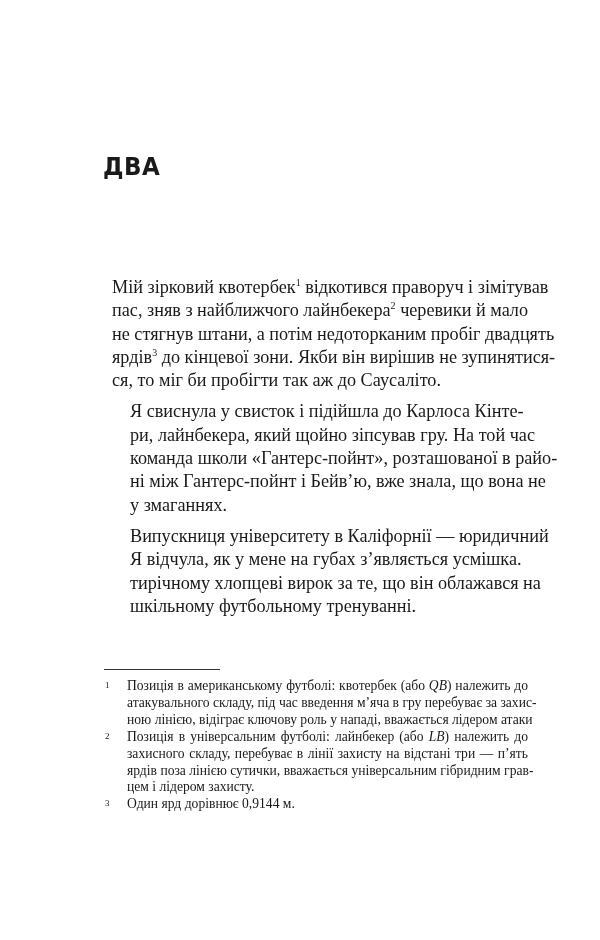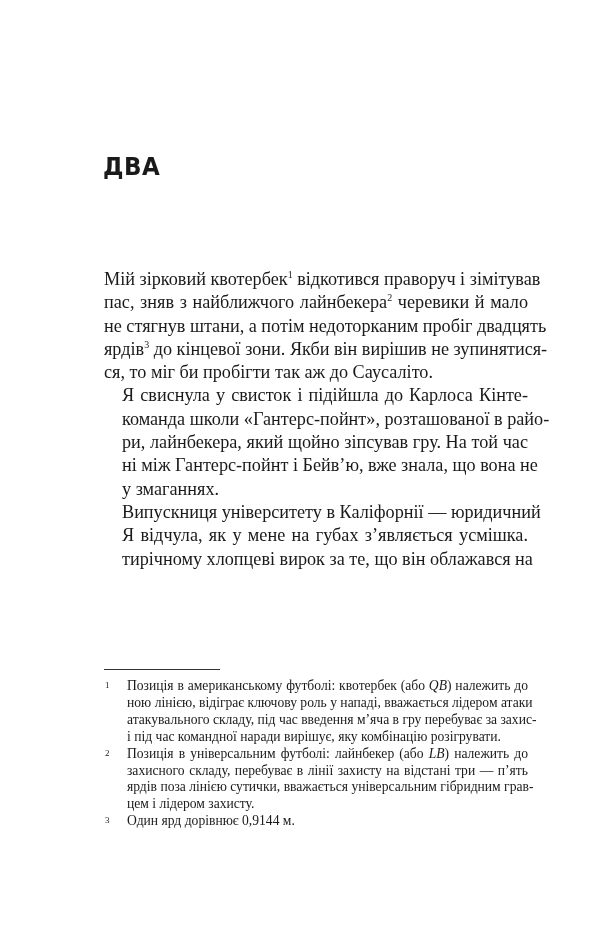--- a/index.html
+++ b/index.html
@@ -10,21 +10,21 @@
     font-family: "DejaVu Sans", sans-serif; font-weight: bold;
     font-size: 25px; letter-spacing: 0.5px; color: #1a1a1a;
     transform: scaleX(0.92); transform-origin: left top;
   }
   .body-text {
     position: absolute; left: 104px; top: 268px; width: 424px;
     font-family: "Liberation Serif", serif; font-size: 18.2px; line-height: 23.3px;
     text-align: justify; color: #1a1a1a;
     hyphens: manual;
   }
-  .body-text p { margin: 0; }
+  .body-text p { margin: 8px; }
   .body-text p.indent { text-indent: 18px; }
   .body-text .line { display: block; text-align: justify; text-align-last: justify; white-space: nowrap; }
   .body-text .line.last { text-align-last: left; }
   sup { font-size: 10px; vertical-align: 7px; line-height: 0; }
   .fn-rule { position: absolute; left: 104px; top: 669px; width: 116px; height: 0; border-top: 1px solid #333; }
   .footnotes {
     position: absolute; left: 104px; top: 678px; width: 424px;
     font-family: "Liberation Serif", serif; font-size: 13.6px; line-height: 16.9px; color: #1a1a1a;
   }
   .fn { position: relative; padding-left: 23px; }
@@ -43,41 +43,41 @@
   <div class="body-text">
     <p>
       <span class="line"><span>Мій зірковий квотербек</span><sup>1</sup><span> відкотився праворуч і зімітував</span></span>
       <span class="line"><span>пас, зняв з найближчого лайнбекера</span><sup>2</sup><span> черевики й мало</span></span>
       <span class="line">не стягнув штани, а потім недоторканим пробіг двадцять</span>
       <span class="line"><span>ярдів</span><sup>3</sup><span> до кінцевої зони. Якби він вирішив не зупинятися-</span></span>
       <span class="line last">ся, то міг би пробігти так аж до Саусаліто.</span>
     </p>
     <p class="indent">
       <span class="line" style="text-indent:18px">Я свиснула у свисток і підійшла до Карлоса Кінте-</span>
+      <span class="line">ри, лайнбекера, який щойно зіпсував гру. На той час</span>
       <span class="line">команда школи «Гантерс-пойнт», розташованої в райо-</span>
-      <span class="line">ри, лайнбекера, який щойно зіпсував гру. На той час</span>
       <span class="line">ні між Гантерс-пойнт і Бейв’ю, вже знала, що вона не</span>
       <span class="line last">у змаганнях.</span>
     </p>
     <p class="indent">
       <span class="line">Випускниця університету в Каліфорнії — юридичний</span>
       <span class="line" style="text-indent:18px">Я відчула, як у мене на губах з’являється усмішка.</span>
       <span class="line">тирічному хлопцеві вирок за те, що він облажався на</span>
+      <span class="line last">шкільному футбольному тренуванні.</span>
     </p>
   </div>
 
   <div class="fn-rule"></div>
 
   <div class="footnotes">
     <div class="fn">
       <span class="fn-num">1</span>
       <span class="line"><span>Позиція в американському футболі: квотербек (або </span><i>QB</i><span>) належить до</span></span>
+      <span class="line">атакувального складу, під час введення м’яча в гру перебуває за захис-</span>
       <span class="line">ною лінією, відіграє ключову роль у нападі, вважається лідером атаки</span>
-      <span class="line">атакувального складу, під час введення м’яча в гру перебуває за захис-</span>
-      <span class="line last">і під час командної наради вирішує, яку комбінацію розігрувати.</span>
     </div>
     <div class="fn">
       <span class="fn-num">2</span>
       <span class="line"><span>Позиція в універсальним футболі: лайнбекер (або </span><i>LB</i><span>) належить до</span></span>
       <span class="line">захисного складу, перебуває в лінії захисту на відстані три — п’ять</span>
       <span class="line">ярдів поза лінією сутички, вважається універсальним гібридним грав-</span>
       <span class="line last">цем і лідером захисту.</span>
     </div>
     <div class="fn">
       <span class="fn-num">3</span>

